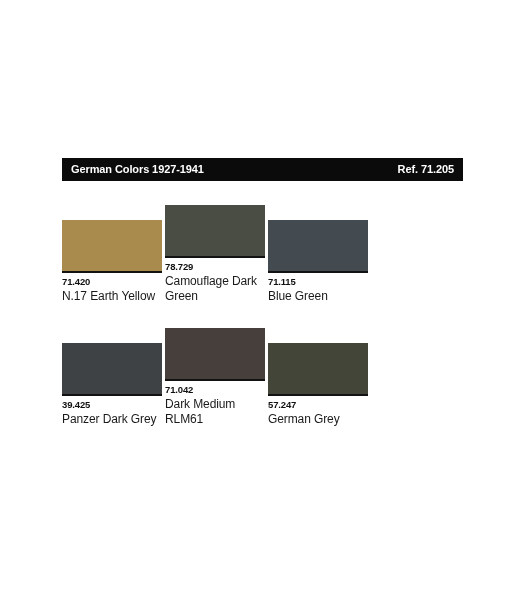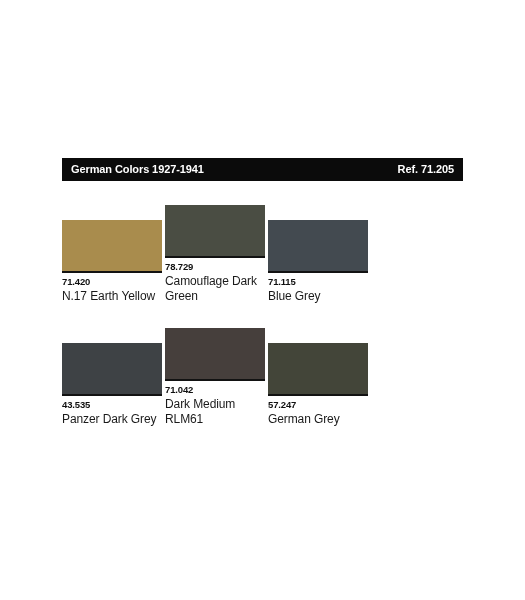--- a/index.html
+++ b/index.html
@@ -123,30 +123,30 @@
         <div class="swatch-name">N.17 Earth Yellow</div>
       </div>
       <div class="swatch-cell">
         <div class="swatch-chip" style="background-color: rgb(74, 77, 67);"></div>
         <div class="swatch-code">78.729</div>
         <div class="swatch-name">Camouflage Dark Green</div>
       </div>
       <div class="swatch-cell">
         <div class="swatch-chip" style="background-color: rgb(67, 74, 80);"></div>
         <div class="swatch-code">71.115</div>
-        <div class="swatch-name">Blue Grey</div>
+        <div class="swatch-name">Blue Green</div>
       </div>
     </div>
 
     <div class="row-gap"></div>
 
     <div class="swatch-row">
       <div class="swatch-cell">
         <div class="swatch-chip" style="background-color: rgb(62, 66, 69);"></div>
-        <div class="swatch-code">43.535</div>
+        <div class="swatch-code">39.425</div>
         <div class="swatch-name">Panzer Dark Grey</div>
       </div>
       <div class="swatch-cell">
         <div class="swatch-chip" style="background-color: rgb(70, 63, 60);"></div>
         <div class="swatch-code">71.042</div>
         <div class="swatch-name">Dark Medium RLM61</div>
       </div>
       <div class="swatch-cell">
         <div class="swatch-chip" style="background-color: rgb(67, 69, 57);"></div>
         <div class="swatch-code">57.247</div>

